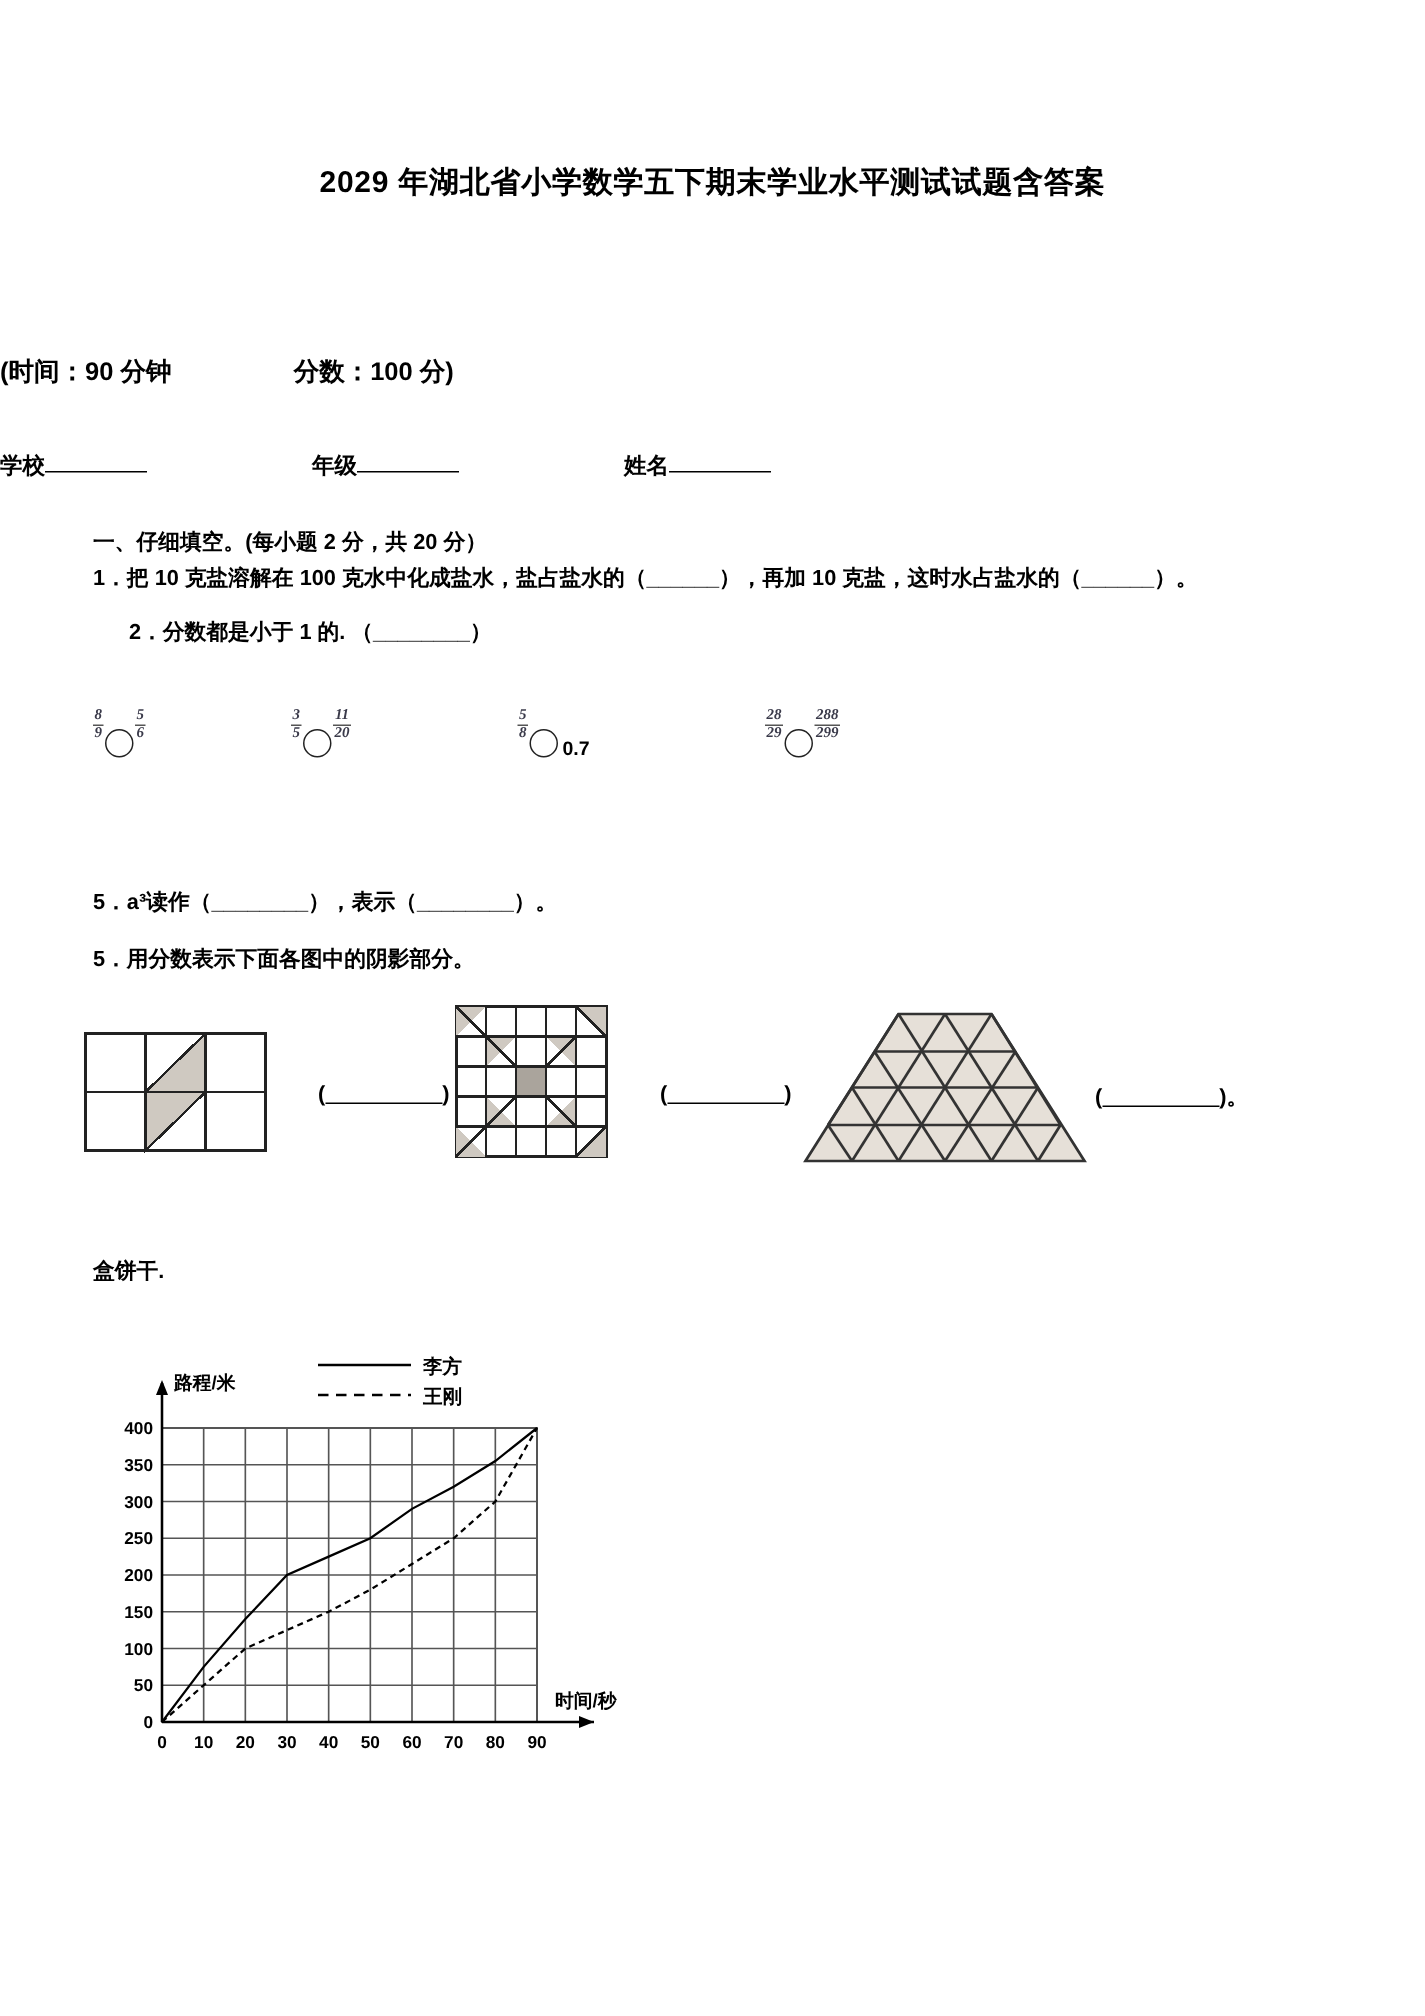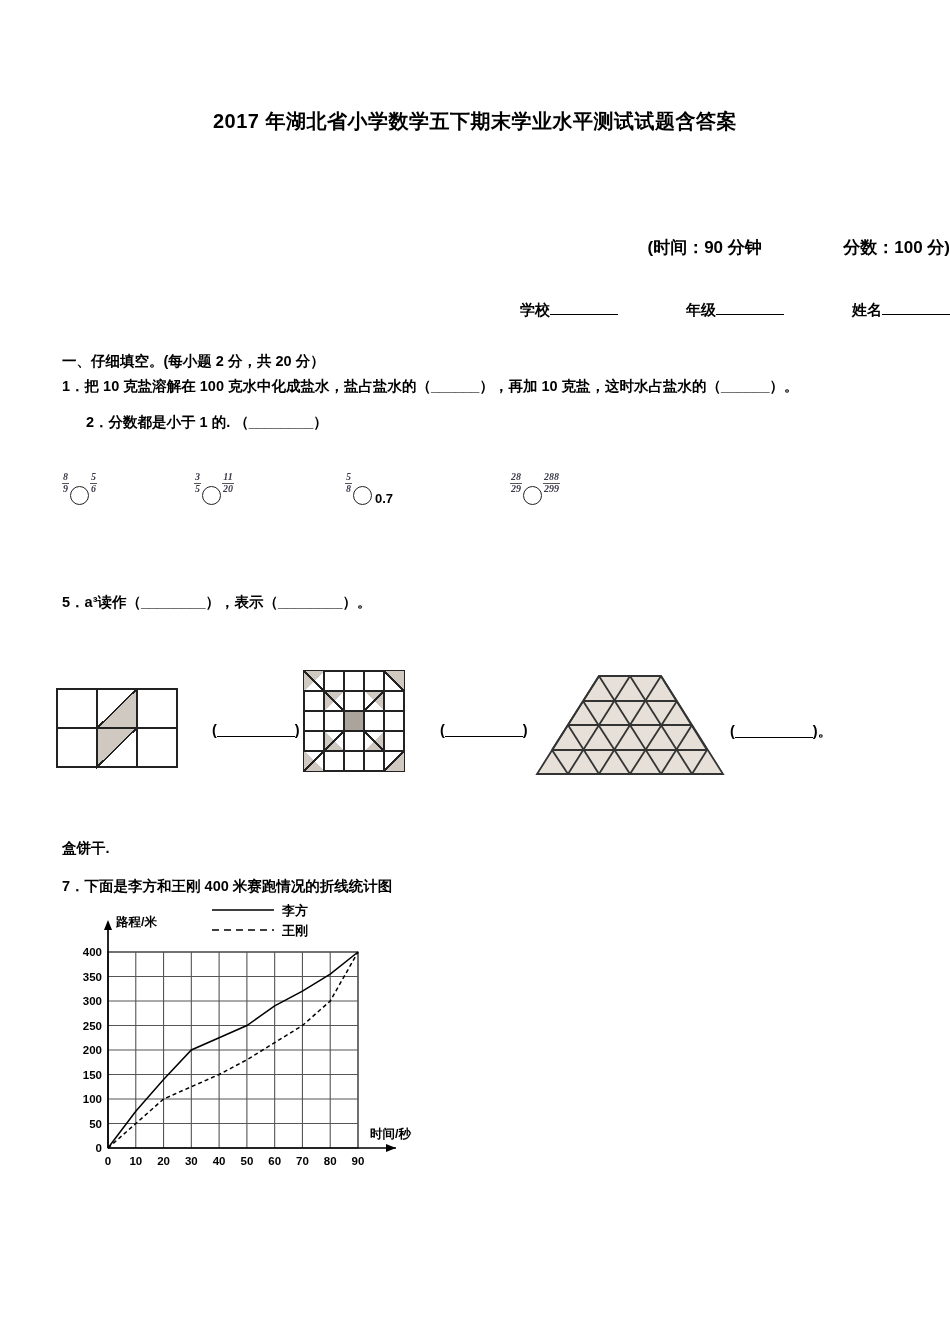--- a/index.html
+++ b/index.html
@@ -17,32 +17,31 @@
   .doc-title {
     position: absolute; left: 0; right: 0; top: 108px;
     text-align: center;
     font-size: 20px; font-weight: bold;
     letter-spacing: .5px;
     font-family: "Liberation Sans", "DejaVu Sans", sans-serif;
   }
 
   .subtitle-row {
     position: absolute; left:0; right:0; top: 236px;
-    text-align: right;
+    text-align: left;
     font-size: 17px; font-weight: bold;
     font-family: "Liberation Sans","DejaVu Sans",sans-serif;
-    padding-left: 40px;
   }
   .subtitle-row .gap { display:inline-block; width: 72px; }
 
   .idrow {
     position: absolute; left:0; right:0; top: 301px;
     font-size: 15px; font-weight: bold;
     font-family: "Liberation Sans","DejaVu Sans",sans-serif;
-    display:flex; justify-content:flex-end; gap: 68px;
+    display:flex; justify-content:flex-start; gap: 110px;
   }
   .idrow span.blank { border-bottom: 1.4px solid #000; display:inline-block; width:68px; }
 
   .sec-head {
     position: absolute; left: 62px; top: 352px;
     font-size: 14.5px; font-weight: bold;
     font-family: "Liberation Sans","DejaVu Sans",sans-serif;
     text-align: right;
   }
 
@@ -78,21 +77,21 @@
 
   .tick { font-size:11.5px; font-family:"Liberation Sans","DejaVu Sans",sans-serif; font-weight:bold; fill:#000; }
   .axlabel { font-size:12.5px; font-family:"Liberation Sans","DejaVu Sans",sans-serif; font-weight:bold; fill:#000;}
   .legtext { font-size:13px; font-family:"Liberation Sans","DejaVu Sans",sans-serif; font-weight:bold; fill:#000;}
 </style>
 </head>
 <body>
 
 <div class="page">
 
-  <div class="doc-title">2017 年湖北省小学数学五下期末学业水平测试试题含答案</div>
+  <div class="doc-title">2029 年湖北省小学数学五下期末学业水平测试试题含答案</div>
 
   <div class="subtitle-row">
     <span>(时间：90 分钟</span>
     <span class="gap"></span>
     <span>分数：100 分)</span>
   </div>
 
   <div class="idrow">
     <span><span>学校</span><span class="blank"></span></span>
     <span><span>年级</span><span class="blank"></span></span>
@@ -146,20 +145,21 @@
       </span>
       <span class="circ"></span>
       <span class="frac rt">
         <span class="num-t">288</span>
         <span class="den-b">299</span>
       </span>
     </div>
   </div>
 
   <div class="q" style="top:592px; width:880px;">5．a³读作（________），表示（________）。</div>
+  <div class="q" style="top:630px; width:880px;">5．用分数表示下面各图中的阴影部分。</div>
 
   <div class="figs">
 
     <svg width="140" height="100" style="position:absolute;left:56px;top:28px;">
       <g shape-rendering="crispEdges">
         <rect x="1" y="1" width="120" height="78" fill="#fff" stroke="#222" stroke-width="2"></rect>
         <polygon points="41,40 81,1 81,40" fill="#cfc9c1" stroke="#222" stroke-width="1.6"></polygon>
         <polygon points="41,40 81,40 41,79" fill="#cfc9c1" stroke="#222" stroke-width="1.6"></polygon>
         <line x1="41" y1="1" x2="41" y2="79" stroke="#222" stroke-width="1.6"></line>
         <line x1="81" y1="1" x2="81" y2="79" stroke="#222" stroke-width="1.6"></line>
@@ -228,21 +228,20 @@
         <line x1="17" y1="76" x2="33" y2="100" stroke="#333" stroke-width="1.8"></line>
       </g>
     </svg>
 
     <div class="figparen" style="left:730px; top:62px;">
       (<span class="bl"></span>)。
     </div>
   </div>
 
   <div class="q" style="top:838px; width:880px;">盒饼干.</div>
-  <div class="q" style="top:876px; width:880px;">7．下面是李方和王刚 400 米赛跑情况的折线统计图</div>
 
   <div class="chart-wrap">
     <svg id="chartsvg" width="400" height="290">
         <rect x="46" y="52" width="250" height="196" fill="#fff" stroke="#555" stroke-width="1.3"></rect>
         <line x1="73.77777777777777" y1="52" x2="73.77777777777777" y2="248" stroke="#555" stroke-width="1.1"></line>
         <line x1="101.55555555555554" y1="52" x2="101.55555555555554" y2="248" stroke="#555" stroke-width="1.1"></line>
         <line x1="129.33333333333331" y1="52" x2="129.33333333333331" y2="248" stroke="#555" stroke-width="1.1"></line>
         <line x1="157.1111111111111" y1="52" x2="157.1111111111111" y2="248" stroke="#555" stroke-width="1.1"></line>
         <line x1="184.88888888888889" y1="52" x2="184.88888888888889" y2="248" stroke="#555" stroke-width="1.1"></line>
         <line x1="212.66666666666666" y1="52" x2="212.66666666666666" y2="248" stroke="#555" stroke-width="1.1"></line>

